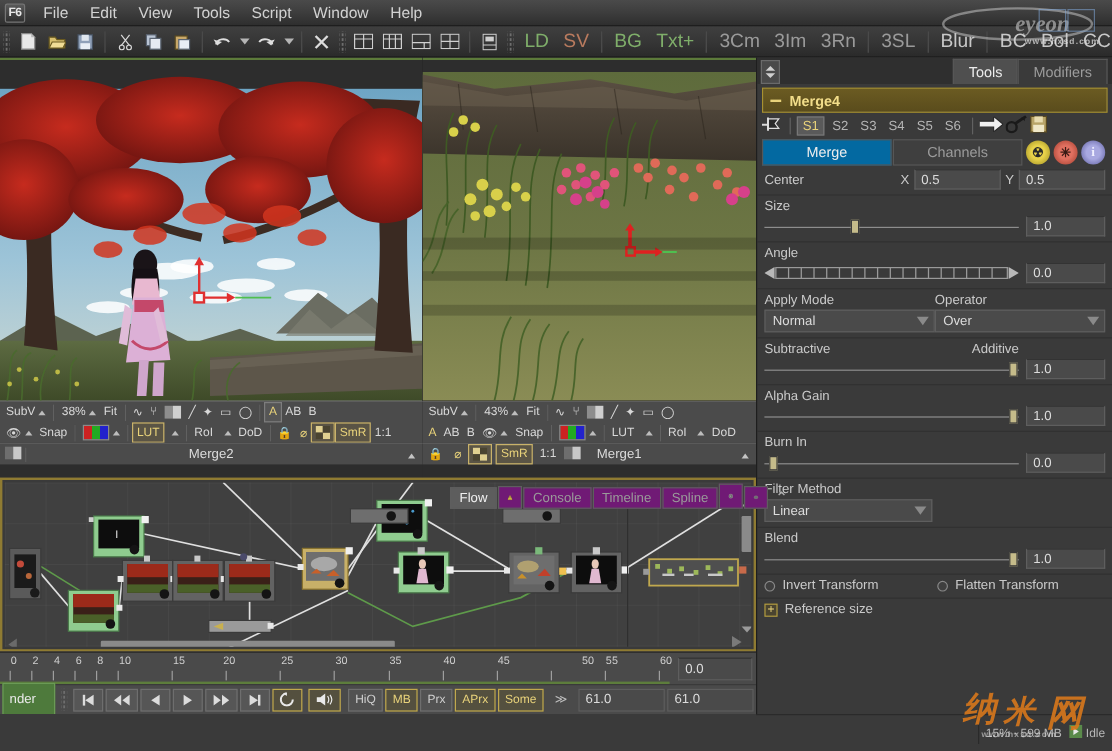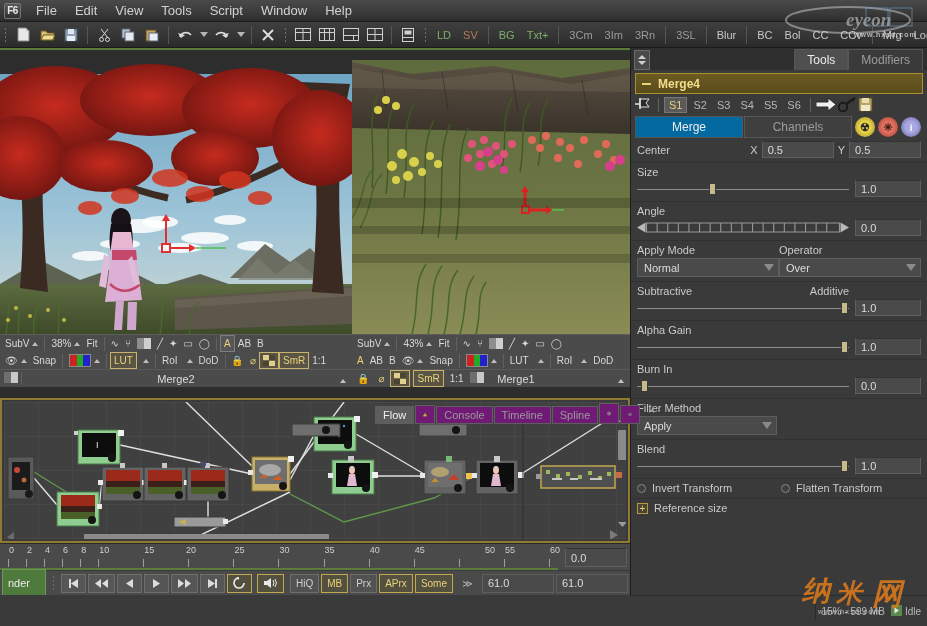--- a/index.html
+++ b/index.html
@@ -46,21 +46,21 @@
     flex: none;
   }
   .tb-btn {
     width: 22px; height: 21px; margin: 0 1px;
     display: flex; align-items: center; justify-content: center;
     flex: none;
   }
   .tb-sep { width: 1px; height: 18px; background: #1e1e1e;
             border-right: 1px solid #555; margin: 0 4px; flex: none; }
   .tb-text {
-    padding: 2px 6px; font-size: 11px; white-space: nowrap; flex: none;
+    padding: 2px 6px; font-size: 16px; white-space: nowrap; flex: none;
   }
 
   
   .viewer-left { position: absolute; left: 0; top: 48px; width: 352px; height: 350px;
                  background: #2d2d2d; }
   .viewer-right { position: absolute; left: 352px; top: 48px; width: 278px; height: 350px;
                  background: #2d2d2d; }
   .view-img { position: relative; overflow: hidden; background: #262626; }
   .view-img .topbar { position:absolute; top:0; left:0; right:0; height:2px; background:#5c7a3a; }
 
@@ -1088,21 +1088,21 @@
           <div class="sthumb" style="left:2%"></div>
         </div>
         <span class="numbox" style="width:66px">0.0</span>
       </div>
     </div>
 
     <div class="ctrl">
       <div class="clabel">Filter Method</div>
       <div style="display:flex">
         <div class="combo" style="width:140px">
-          <span>Apply</span>
+          <span>Linear</span>
           <i class="cb-arrow"></i>
         </div>
       </div>
     </div>
 
     <div class="ctrl">
       <div class="clabel">Blend</div>
       <div style="display:flex;align-items:center;gap:6px">
         <div class="slider" style="flex:1">
           <div class="strack"></div>

